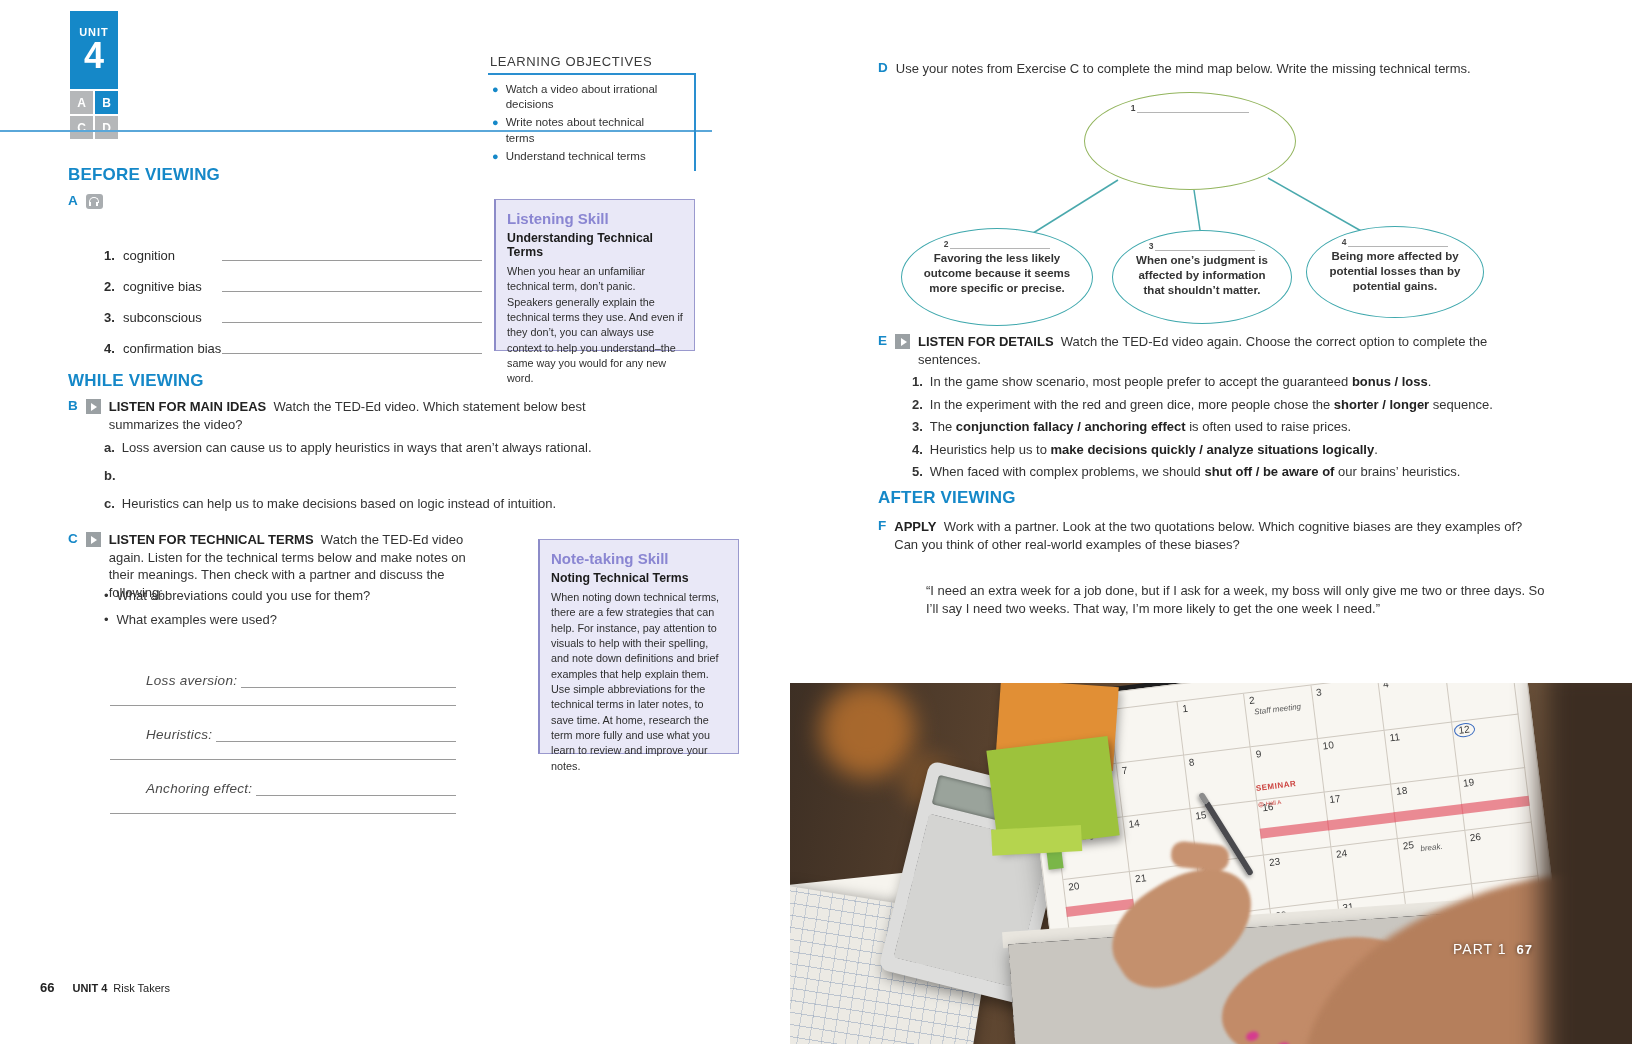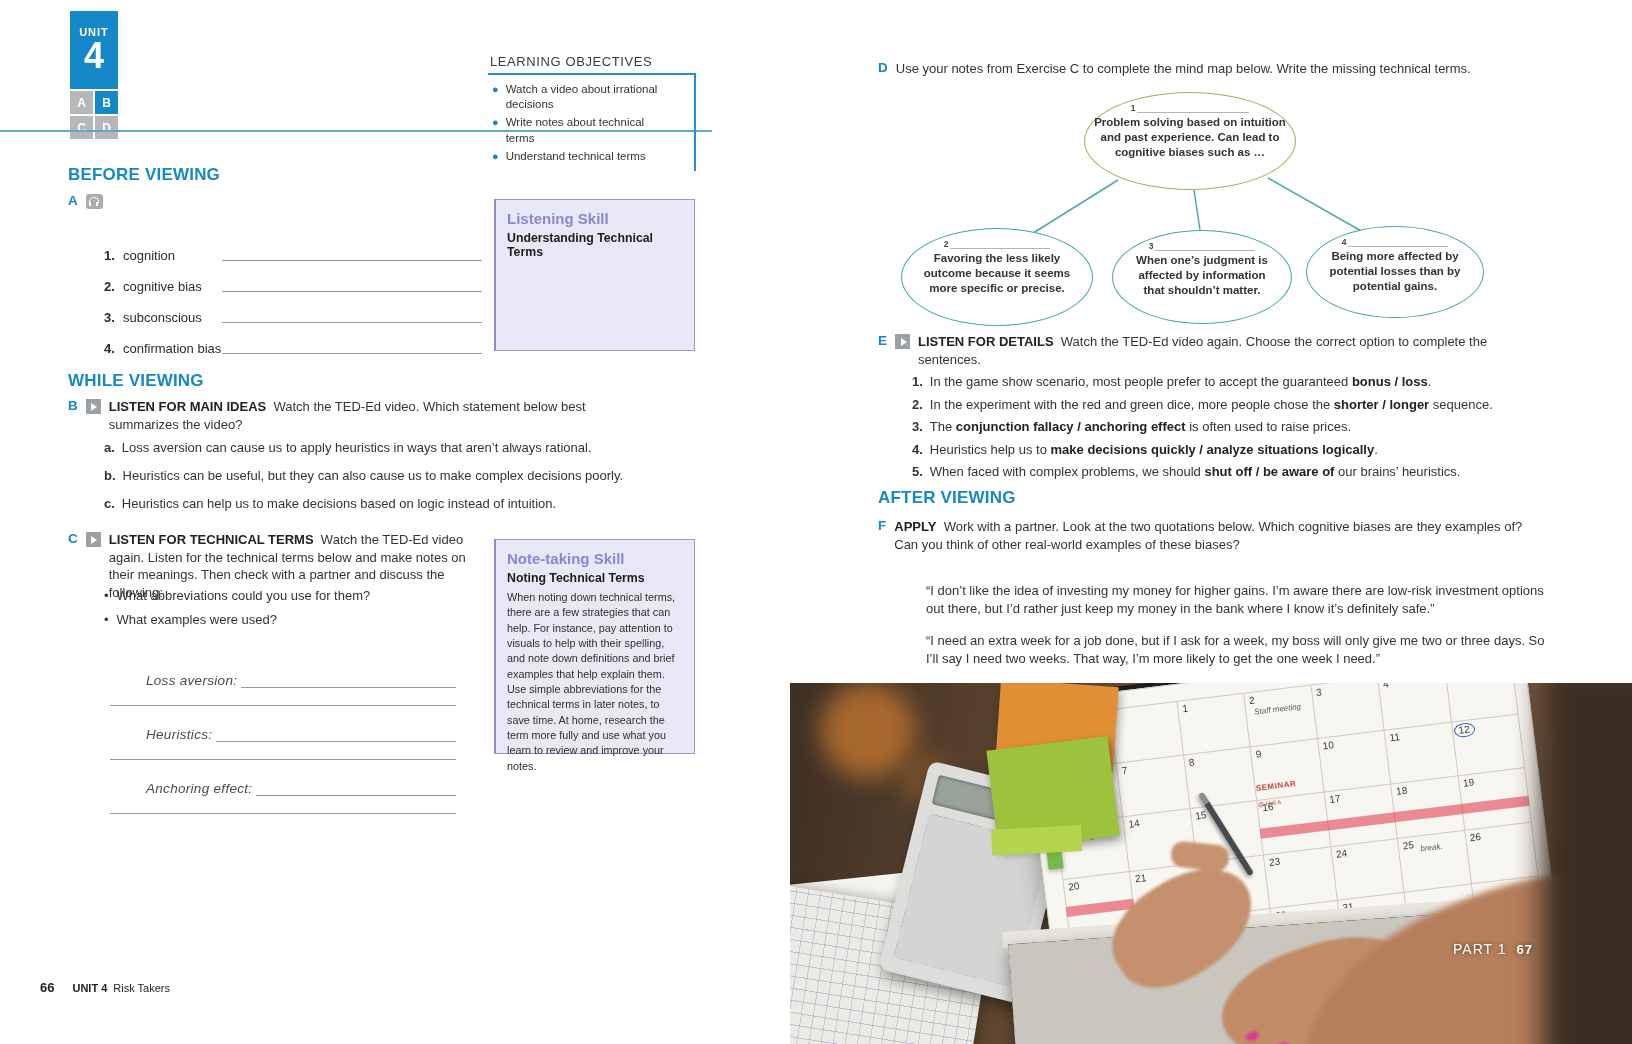--- a/index.html
+++ b/index.html
@@ -214,20 +214,21 @@
         <div class="term-row">
           <span class="num">4.</span>
           <span class="term">confirmation bias</span>
           <span class="wline"></span>
         </div>
       </div>
 
     <div class="skillbox" style="top:196px;height:152px;">
       <div class="st">Listening Skill</div>
       <div class="ss">Understanding Technical Terms</div>
+      <div class="sb">When you hear an unfamiliar technical term, don’t panic. Speakers generally explain the technical terms they use. And even if they don’t, you can always use context to help you understand–the same way you would for any new word.</div>
     </div>
 
     <div class="h-section" style="left:68px;top:368px;">WHILE VIEWING</div>
 
     <div class="ex-row" style="left:68px;top:395px;width:560px;">
       <span class="ex-letter">B</span>
       <span class="icon-play">
           <span class="tri"></span>
         </span>
       <span class="body-txt" style="width:500px;"><b class="bold-lbl">LISTEN FOR MAIN IDEAS</b>&nbsp;&nbsp;<span>Watch the TED-Ed video. Which statement below best summarizes the video?</span></span>
@@ -235,21 +236,20 @@
 
     <div class="opt-list">
 
         <div class="opt">
           <span class="k">a.</span>
           <span>Loss aversion can cause us to apply heuristics in ways that aren’t always rational.</span>
         </div>
 
         <div class="opt">
           <span class="k">b.</span>
-          <span>Heuristics can be useful, but they can also cause us to make complex decisions poorly.</span>
         </div>
 
         <div class="opt">
           <span class="k">c.</span>
           <span>Heuristics can help us to make decisions based on logic instead of intuition.</span>
         </div>
       </div>
 
     <div class="ex-row" style="left:68px;top:528px;width:440px;">
       <span class="ex-letter">C</span>
@@ -292,21 +292,21 @@
 
         <div class="fill">
           <div class="row1">
             <span class="flabel">Anchoring effect:</span>
             <span class="l1"></span>
           </div>
           <div class="l2"></div>
         </div>
       </div>
 
-    <div class="skillbox" style="top:536px;height:215px;">
+    <div class="skillbox" style="top:536px;height:215px;margin-left:44px;">
       <div class="st">Note-taking Skill</div>
       <div class="ss">Noting Technical Terms</div>
       <div class="sb">When noting down technical terms, there are a few strategies that can help. For instance, pay attention to visuals to help with their spelling, and note down definitions and brief examples that help explain them. Use simple abbreviations for the technical terms in later notes, to save time. At home, research the term more fully and use what you learn to review and improve your notes.</div>
     </div>
 
     <div class="footer-l">
       <span class="pg">66</span>
       <span class="un">UNIT 4</span>
       <span>Risk Takers</span>
     </div>
@@ -323,21 +323,20 @@
       <svg class="mm-lines" width="816" height="260">
         <line x1="302" y1="92" x2="206" y2="152" stroke="#4aa9ad" stroke-width="1.5"></line>
         <line x1="378" y1="102" x2="384" y2="142" stroke="#4aa9ad" stroke-width="1.5"></line>
         <line x1="452" y1="90" x2="554" y2="148" stroke="#4aa9ad" stroke-width="1.5"></line>
       </svg>
       <div class="mm-ellipse mm-top">
         <div class="mm-num">
             <span class="n">1</span>
             <span class="nline"></span>
           </div>
-        <div class="mm-txt">Problem solving based on intuition and past experience. Can lead to cognitive biases such as …</div>
       </div>
       <div>
 
           <div class="mm-ellipse mm-child mm-left">
             <div class="mm-num">
               <span class="n">2</span>
               <span class="nline"></span>
             </div>
             <div class="mm-txt">Favoring the less likely outcome because it seems more specific or precise.</div>
           </div>
@@ -398,21 +397,20 @@
 
     <div class="h-section" style="left:62px;top:488px;">AFTER VIEWING</div>
 
     <div class="ex-row" style="left:62px;top:518px;width:680px;">
       <span class="ex-letter">F</span>
       <span class="body-txt" style="width:650px;"><b class="bold-lbl">APPLY</b>&nbsp;&nbsp;<span>Work with a partner. Look at the two quotations below. Which cognitive biases are they examples of? Can you think of other real-world examples of these biases?</span></span>
     </div>
 
     <div class="quotes">
 
-    <div class="quote">“I don’t like the idea of investing my money for higher gains. I’m aware there are low-risk investment options out there, but I’d rather just keep my money in the bank where I know it’s definitely safe.”</div>
         <div class="quote">“I need an extra week for a job done, but if I ask for a week, my boss will only give me two or three days. So I’ll say I need two weeks. That way, I’m more likely to get the one week I need.”</div>
       </div>
   </div>
 
   <div class="photo">
     <div class="bokeh"></div>
     <div class="bokeh2"></div>
     <div class="papers2"></div>
     <div class="papers"></div>
 

